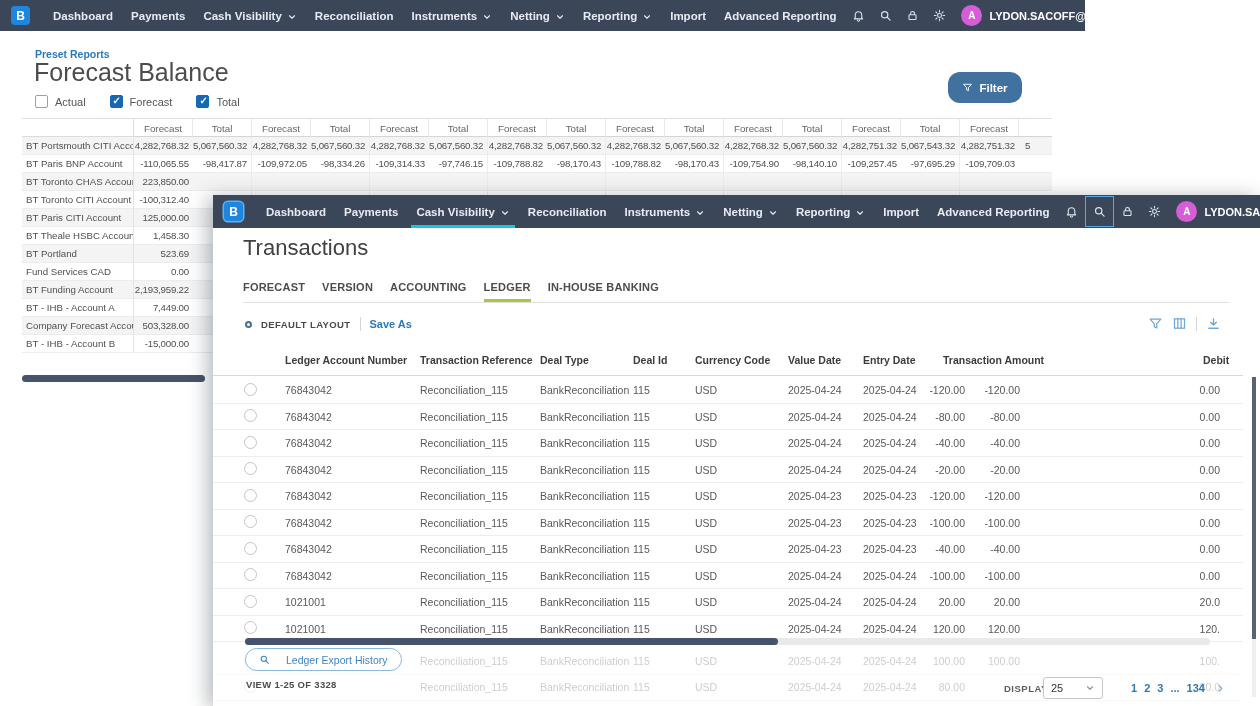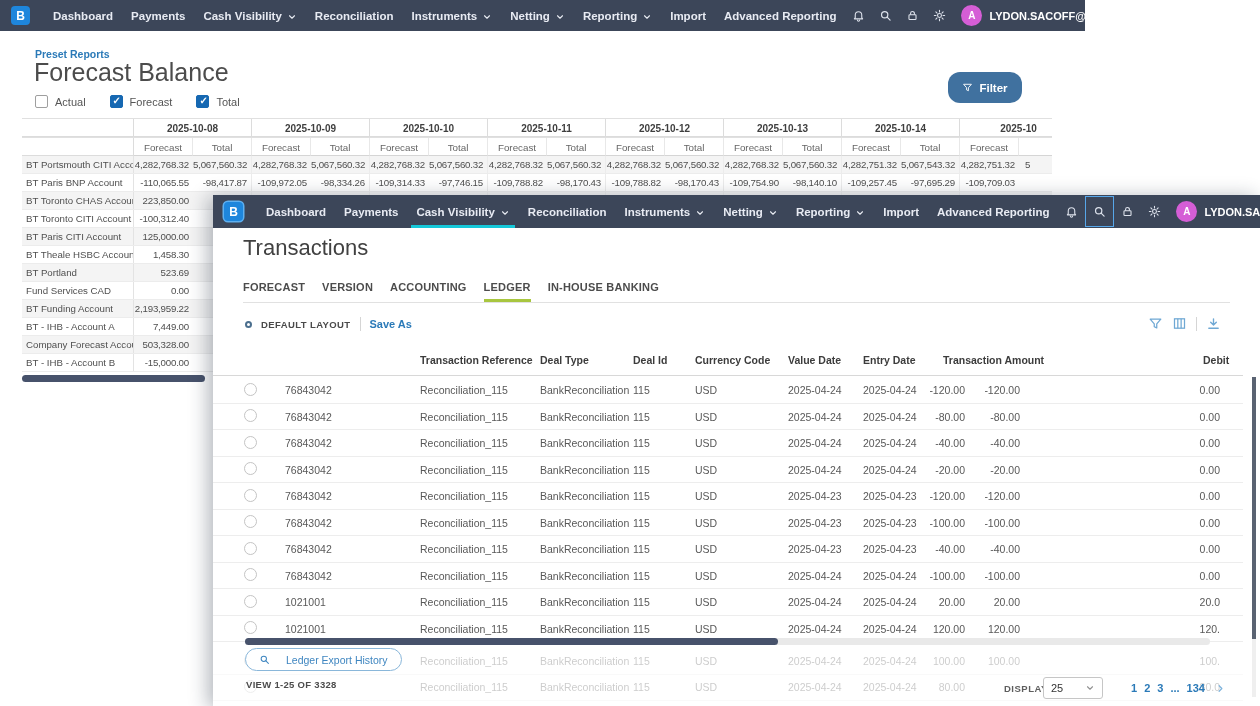--- a/index.html
+++ b/index.html
@@ -208,31 +208,20 @@
       <span class="icn" id="filter-funnel" style="display: flex;">
           <svg viewBox="0 0 24 24" fill="none" stroke="currentColor" stroke-width="2" stroke-linejoin="round">
             <path d="M3.5 5h17l-6.5 7.5V19l-4-1.8v-4.7z"></path>
           </svg>
         </span>
       <span>Filter</span>
     </button>
     <div class="ft" id="forecast-table">
         <div class="ft-hrow">
           <div class="ft-corner"></div>
-          <div class="ft-date">2025-10-08</div>
-          <div class="ft-date">2025-10-09</div>
-          <div class="ft-date">2025-10-10</div>
-          <div class="ft-date">2025-10-11</div>
-          <div class="ft-date">2025-10-12</div>
-          <div class="ft-date">2025-10-13</div>
-          <div class="ft-date">2025-10-14</div>
-          <div class="ft-date">2025-10</div>
-        </div>
-        <div class="ft-hrow">
-          <div class="ft-corner"></div>
           <div class="ft-sub">Forecast</div>
           <div class="ft-sub">Total</div>
           <div class="ft-sub">Forecast</div>
           <div class="ft-sub">Total</div>
           <div class="ft-sub">Forecast</div>
           <div class="ft-sub">Total</div>
           <div class="ft-sub">Forecast</div>
           <div class="ft-sub">Total</div>
           <div class="ft-sub">Forecast</div>
           <div class="ft-sub">Total</div>
@@ -584,20 +573,21 @@
         </span>
         <span class="vsep"></span>
         <span class="tool">
           <svg viewBox="0 0 24 24" fill="none" stroke="currentColor" stroke-width="2.2" stroke-linecap="round" stroke-linejoin="round">
             <path d="M12 4.5V14M7.5 10l4.5 4.5L16.5 10M4.5 19.5h15"></path>
           </svg>
         </span>
       </div>
 
     <div class="lheader" id="lheader">
+        <span class="lhcell h-ledger">Ledger Account Number</span>
         <span class="lhcell h-ref">Transaction Reference</span>
         <span class="lhcell h-deal">Deal Type</span>
         <span class="lhcell h-id">Deal Id</span>
         <span class="lhcell h-ccy">Currency Code</span>
         <span class="lhcell h-vdate">Value Date</span>
         <span class="lhcell h-edate">Entry Date</span>
         <span class="lhcell h-amt">Transaction Amount</span>
         <span class="lhcell h-debit">Debit</span>
       </div>
     <div class="lrows" id="lrows">

